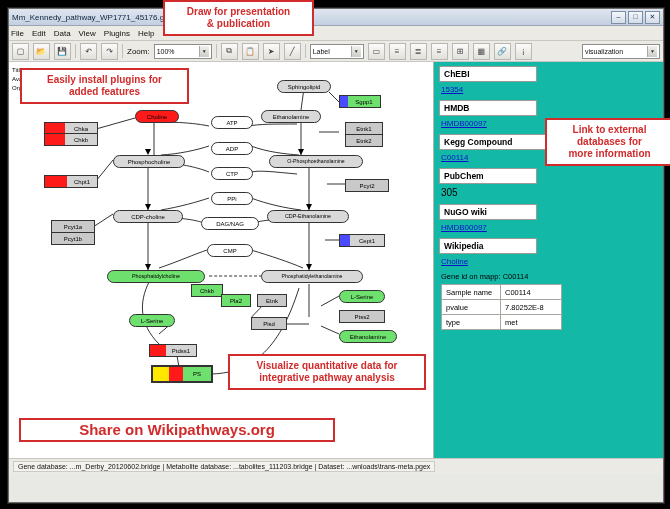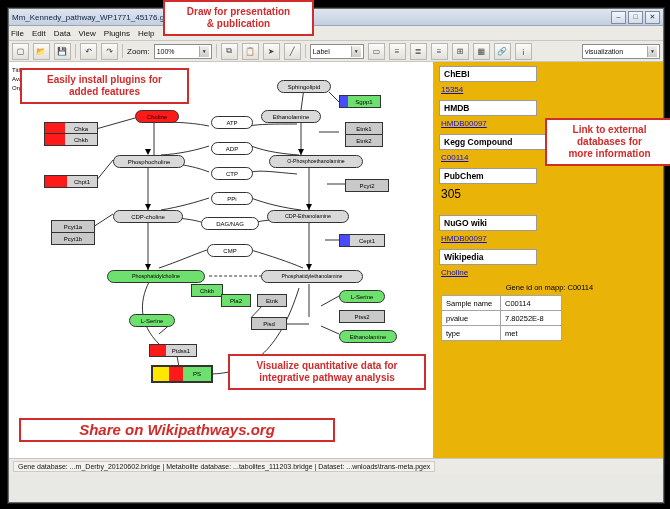--- a/index.html
+++ b/index.html
@@ -21,26 +21,26 @@
   .combo .arr{width:9px;height:11px;background:linear-gradient(#f0f0ee,#ccccc6);border-left:1px solid #aaa;display:flex;align-items:center;justify-content:center;font-size:5px;color:#333;}
   .ticon{width:15px;height:15px;border:1px solid #b9b7b1;background:linear-gradient(#fbfbfa,#e2e0da);display:flex;align-items:center;justify-content:center;font-size:8px;color:#444;}
   .sep{width:1px;height:14px;background:#c2c0ba;}
   
   .main{position:relative;height:396px;display:flex;}
   .canvaswrap{position:relative;width:424px;background:#fff;border-right:1px solid #b5b3ad;overflow:hidden;}
   .sidebar{flex:1;background:#eceae4;display:flex;flex-direction:column;}
   .sbtabs{display:flex;height:15px;background:#dedcd6;border-bottom:1px solid #b5b3ad;}
   .sbtab{font-size:7.5px;padding:2px 5px;border-right:1px solid #b5b3ad;color:#111;background:#dedcd6;display:flex;align-items:center;}
   .sbtab.active{background:#f6f5f1;font-weight:bold;}
-  .sbbody{flex:1;background:#eab308;overflow:hidden;padding:4px 5px;}
+  .sbbody{flex:1;background:#14b8a6;overflow:hidden;padding:4px 5px;}
   .sect{border:1px solid #9c9a94;background:#ffffff;font-size:8.5px;font-weight:bold;padding:2px 4px;margin:0 0 3px 0;width:88px;color:#000;}
   .link{font-size:8px;color:#1111cc;text-decoration:underline;margin:0 0 6px 2px;display:block;}
-  .plain{font-size:12px;color:#000;margin:0 0 14px 2px;display:block;}
+  .plain{font-size:10px;color:#000;margin:0 0 6px 2px;display:block;}
   .exp{font-size:9px;font-weight:bold;color:#000;margin:4px 0 5px 2px;}
-  .geneid{font-size:7.5px;color:#000;margin:1px 0 3px 2px;text-align:center;}
+  .geneid{font-size:7.5px;color:#000;margin:1px 0 3px 2px;}
   table.grid{border-collapse:collapse;margin-left:2px;}
   table.grid td{border:1px solid #a8a6a0;font-size:7.5px;padding:1px 4px;background:#fff;color:#000;height:12px;}
   table.grid td.k{width:50px;}
   table.grid td.v{width:52px;}
   
   .status{height:15px;background:#eceae4;border-top:1px solid #c9c7c1;display:flex;align-items:center;padding:0 4px;}
   .status .cell{font-size:7px;color:#111;border:1px solid #cdcbc5;background:#f3f2ee;padding:1px 4px;}
   
   .node{position:absolute;font-size:6px;color:#000;display:flex;align-items:center;justify-content:center;text-align:center;line-height:1;}
   .met{border:1px solid #333;border-radius:8px;background:#d9d9d9;height:11px;}
@@ -49,21 +49,21 @@
   .gpg{border:1px solid #333;background:#6ee06e;height:11px;border-radius:7px;}
   .red{background:#ff1a1a;}
   .blue{background:#4a4aff;}
   .yellow{background:#ffe800;}
   .split{position:absolute;display:flex;border:1px solid #333;height:11px;}
   .split>div{flex:1;display:flex;align-items:center;justify-content:center;font-size:6px;}
   svg.edges{position:absolute;left:0;top:0;width:424px;height:396px;}
   .leftlabels{position:absolute;left:3px;top:4px;font-size:6px;color:#000;line-height:9px;}
   
   .callout{position:absolute;background:#ffffff;border:2px solid #d22b2b;color:#d22b2b;font-weight:bold;text-align:center;font-size:10px;line-height:12px;padding:4px 6px;z-index:30;}
-  .callout.big{font-size:15px;font-style:italic;}
+  .callout.big{font-size:15px;}
 </style>
 </head>
 <body>
 
 <div id="app">
 
   <div class="titlebar">
     <span class="tb-title">Mm_Kennedy_pathway_WP1771_45176.gpml - PathVisio</span>
     <div class="tb-btns">
       <div class="tb-btn">–</div>

